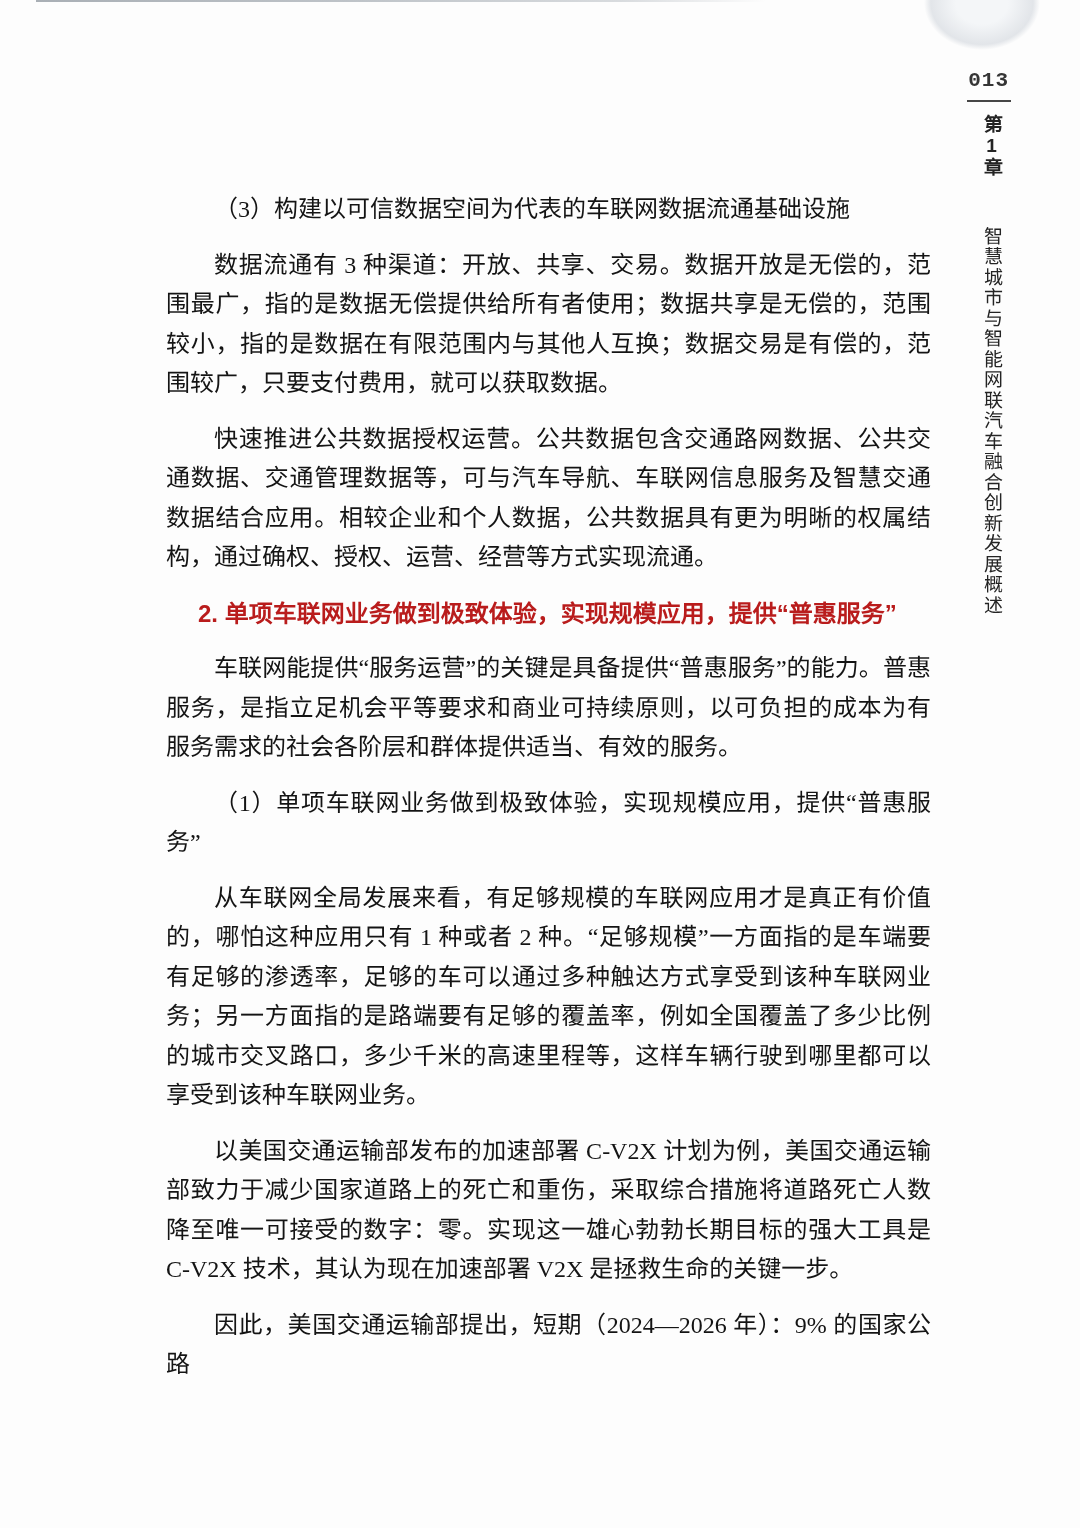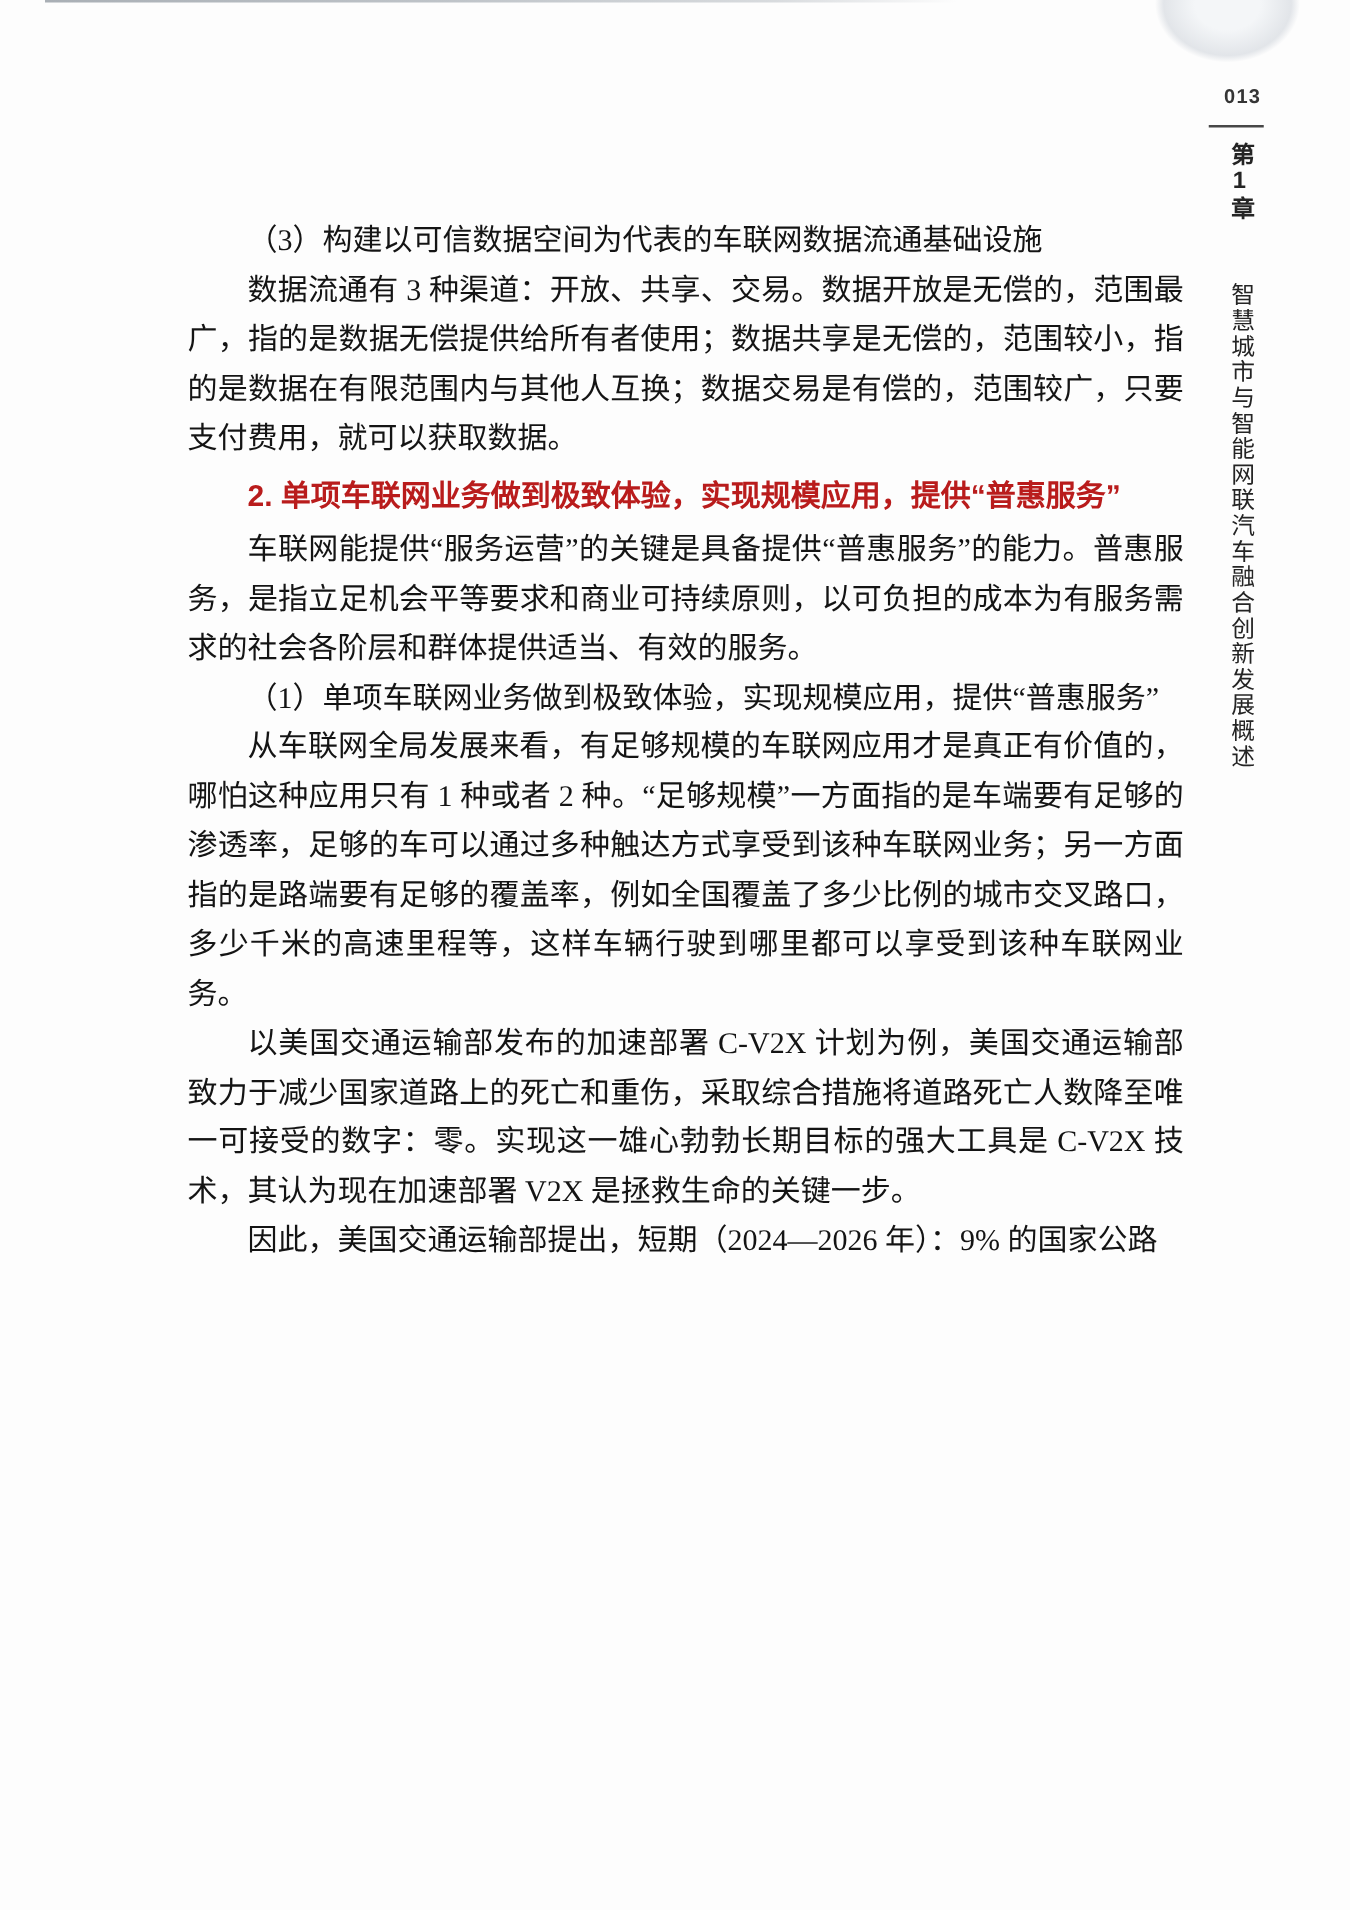--- a/index.html
+++ b/index.html
@@ -31,34 +31,34 @@
   }
   
   .body-text {
     position: absolute; left: 150px; top: 174px;
     width: 797px;
     font-size: 24px; line-height: 39.5px;
     color: #141414;
     text-align: justify;
   }
   .para {
-    margin: 0;
+    margin: 16px;
     text-indent: 2em;
   }
   .para.h2 {
     font-family: Liberation Sans, sans-serif;
     font-weight: bold;
     margin: 6px 0 4px 0;
     color: #b91c1c;
   }
   
   .page-number {
     position: absolute; top: 69px; right: 71px;
-    font-family: Liberation Sans, sans-serif;
-    font-size: 16px; font-weight: bold;
+    font-family: Liberation Mono, monospace;
+    font-size: 21px; font-weight: bold;
     letter-spacing: 1px;
     color: #353535;
   }
   .page-number-rule {
     position: absolute; top: 100px; right: 69px;
     width: 44px; height: 2px;
     background: #474747;
   }
   .sidebar-vertical {
     position: absolute; top: 114px; right: 75px;
@@ -89,20 +89,21 @@
   <div class="page-number-rule"></div>
 
   <div class="sidebar-vertical">
     <span class="chapter-label">第1章</span>
     <span class="chapter-title">智慧城市与智能网联汽车融合创新发展概述</span>
   </div>
 
   <main class="body-text" id="paragraphs">
       <p class="para h3">（3）构建以可信数据空间为代表的车联网数据流通基础设施</p>
       <p class="para">数据流通有 3 种渠道：开放、共享、交易。数据开放是无偿的，范围最广，指的是数据无偿提供给所有者使用；数据共享是无偿的，范围较小，指的是数据在有限范围内与其他人互换；数据交易是有偿的，范围较广，只要支付费用，就可以获取数据。</p>
+      <p class="para">快速推进公共数据授权运营。公共数据包含交通路网数据、公共交通数据、交通管理数据等，可与汽车导航、车联网信息服务及智慧交通数据结合应用。相较企业和个人数据，公共数据具有更为明晰的权属结构，通过确权、授权、运营、经营等方式实现流通。</p>
       <p class="para h2">2. 单项车联网业务做到极致体验，实现规模应用，提供“普惠服务”</p>
       <p class="para">车联网能提供“服务运营”的关键是具备提供“普惠服务”的能力。普惠服务，是指立足机会平等要求和商业可持续原则，以可负担的成本为有服务需求的社会各阶层和群体提供适当、有效的服务。</p>
       <p class="para h3">（1）单项车联网业务做到极致体验，实现规模应用，提供“普惠服务”</p>
       <p class="para">从车联网全局发展来看，有足够规模的车联网应用才是真正有价值的，哪怕这种应用只有 1 种或者 2 种。“足够规模”一方面指的是车端要有足够的渗透率，足够的车可以通过多种触达方式享受到该种车联网业务；另一方面指的是路端要有足够的覆盖率，例如全国覆盖了多少比例的城市交叉路口，多少千米的高速里程等，这样车辆行驶到哪里都可以享受到该种车联网业务。</p>
       <p class="para">以美国交通运输部发布的加速部署 C-V2X 计划为例，美国交通运输部致力于减少国家道路上的死亡和重伤，采取综合措施将道路死亡人数降至唯一可接受的数字：零。实现这一雄心勃勃长期目标的强大工具是 C-V2X 技术，其认为现在加速部署 V2X 是拯救生命的关键一步。</p>
       <p class="para">因此，美国交通运输部提出，短期（2024—2026 年）：9% 的国家公路</p>
     </main>
 
 </div>
 

